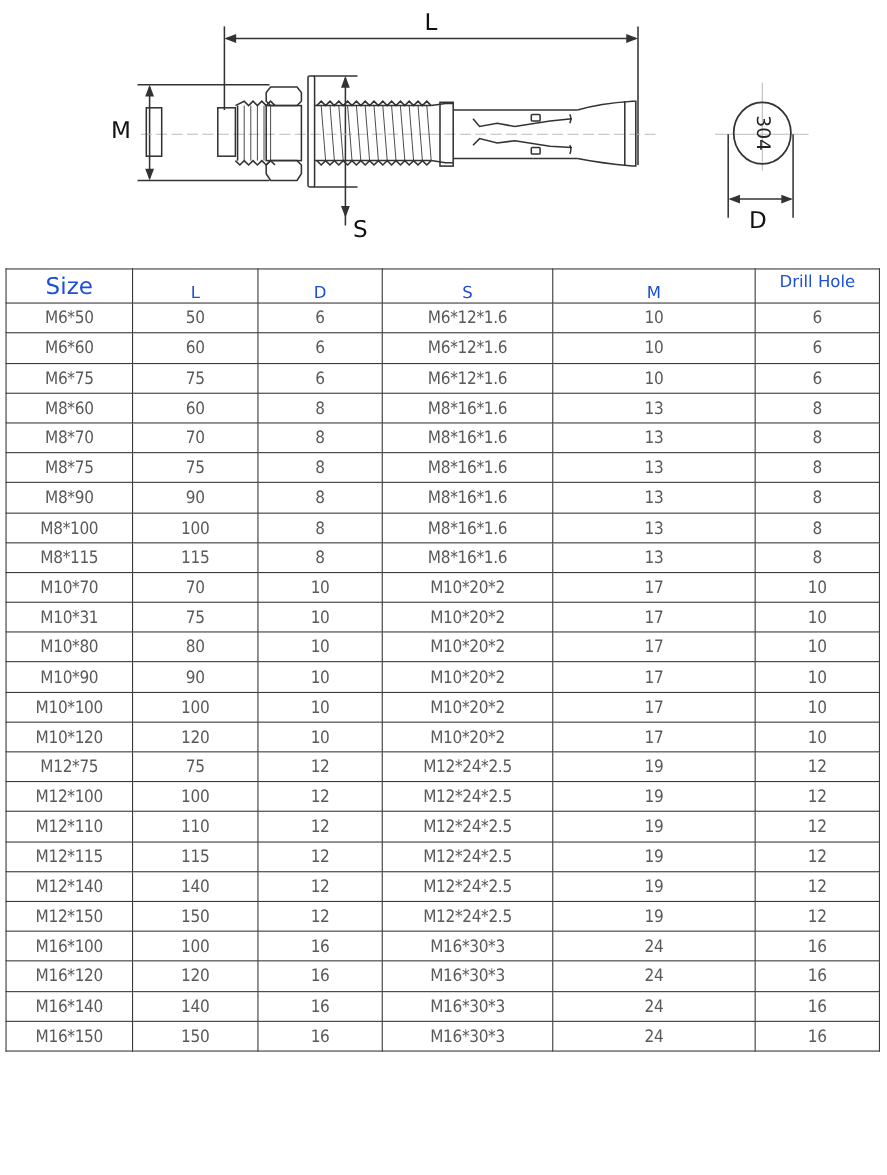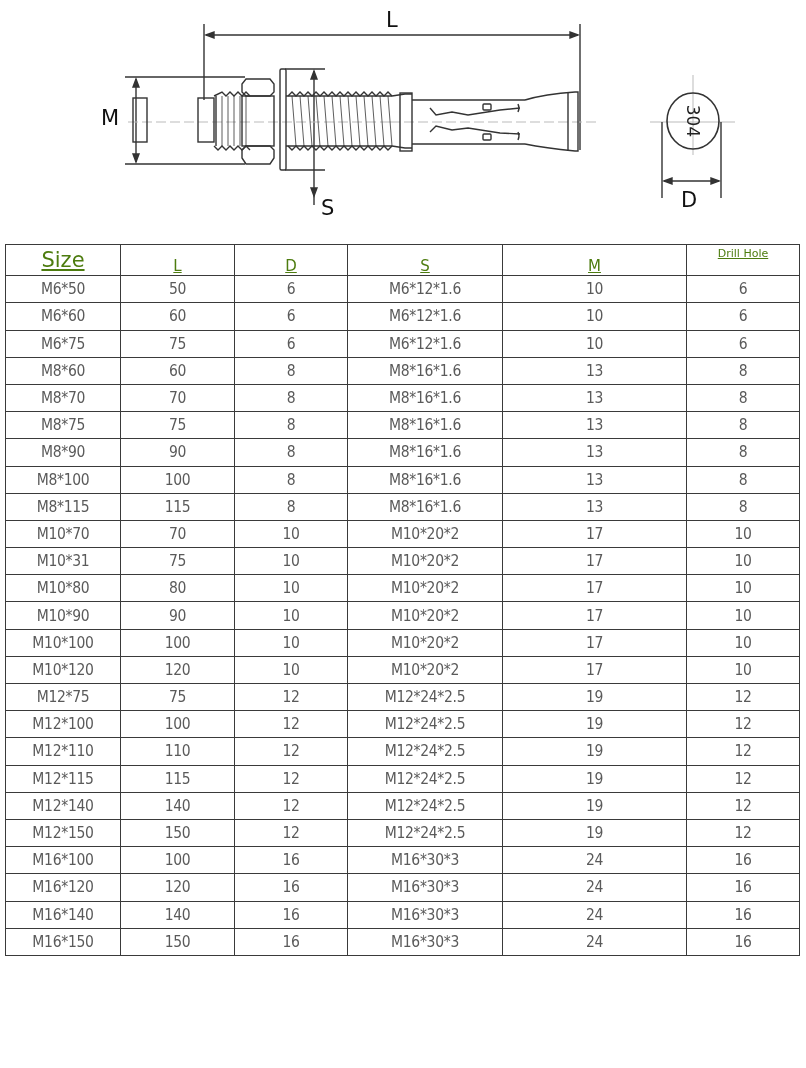--- a/index.html
+++ b/index.html
@@ -2,23 +2,23 @@
 <html><head>
 <meta charset="utf-8">
 <style>
   html, body { margin: 0; padding: 0; background: #ffffff; }
   body { width: 806px; height: 1068px; position: relative; overflow: hidden; font-family: "DejaVu Sans", sans-serif; }
   .drawing { position: absolute; left: 0; top: 0; width: 806px; height: 240px; }
   .drawing svg { position: absolute; left: 0; top: 0; }
   .dim-label { position: absolute; font-family: "DejaVu Sans", sans-serif; font-size: 21px; color: #111; line-height: 1; }
   table.spec { position: absolute; left: 5px; top: 244px; border-collapse: collapse; table-layout: fixed; width: 794px; }
   table.spec td, table.spec th { border: 1.5px solid #3a3a3a; height: 26.2px; padding: 0; text-align: center; vertical-align: middle; }
-  table.spec th { font-weight: normal; color: #4d7c0f; font-family: "DejaVu Sans", sans-serif; font-size: 15px; padding-top: 4px; vertical-align: bottom; text-decoration: underline; }
+  table.spec th { font-weight: normal; color: #1d4ed8; font-family: "DejaVu Sans", sans-serif; font-size: 15px; padding-top: 4px; vertical-align: bottom; }
   table.spec th.size-h { font-size: 21px; padding-top: 0; vertical-align: middle; }
-  table.spec th.drill-h { font-size: 11px; vertical-align: top; padding-top: 2px; }
+  table.spec th.drill-h { font-size: 15px; vertical-align: top; padding-top: 2px; }
   table.spec td { color: #5a5a5a; font-family: "DejaVu Sans Condensed", "DejaVu Sans", sans-serif; font-size: 15.5px; font-stretch: condensed; letter-spacing: -0.3px; }
 </style>
 </head>
 <body>
 
 <div class="drawing">
   <svg width="806" height="240" viewBox="0 0 806 240">
     <g stroke="#333" stroke-width="1.4" fill="none">
 
       <line x1="204" y1="24" x2="204" y2="100"></line>

